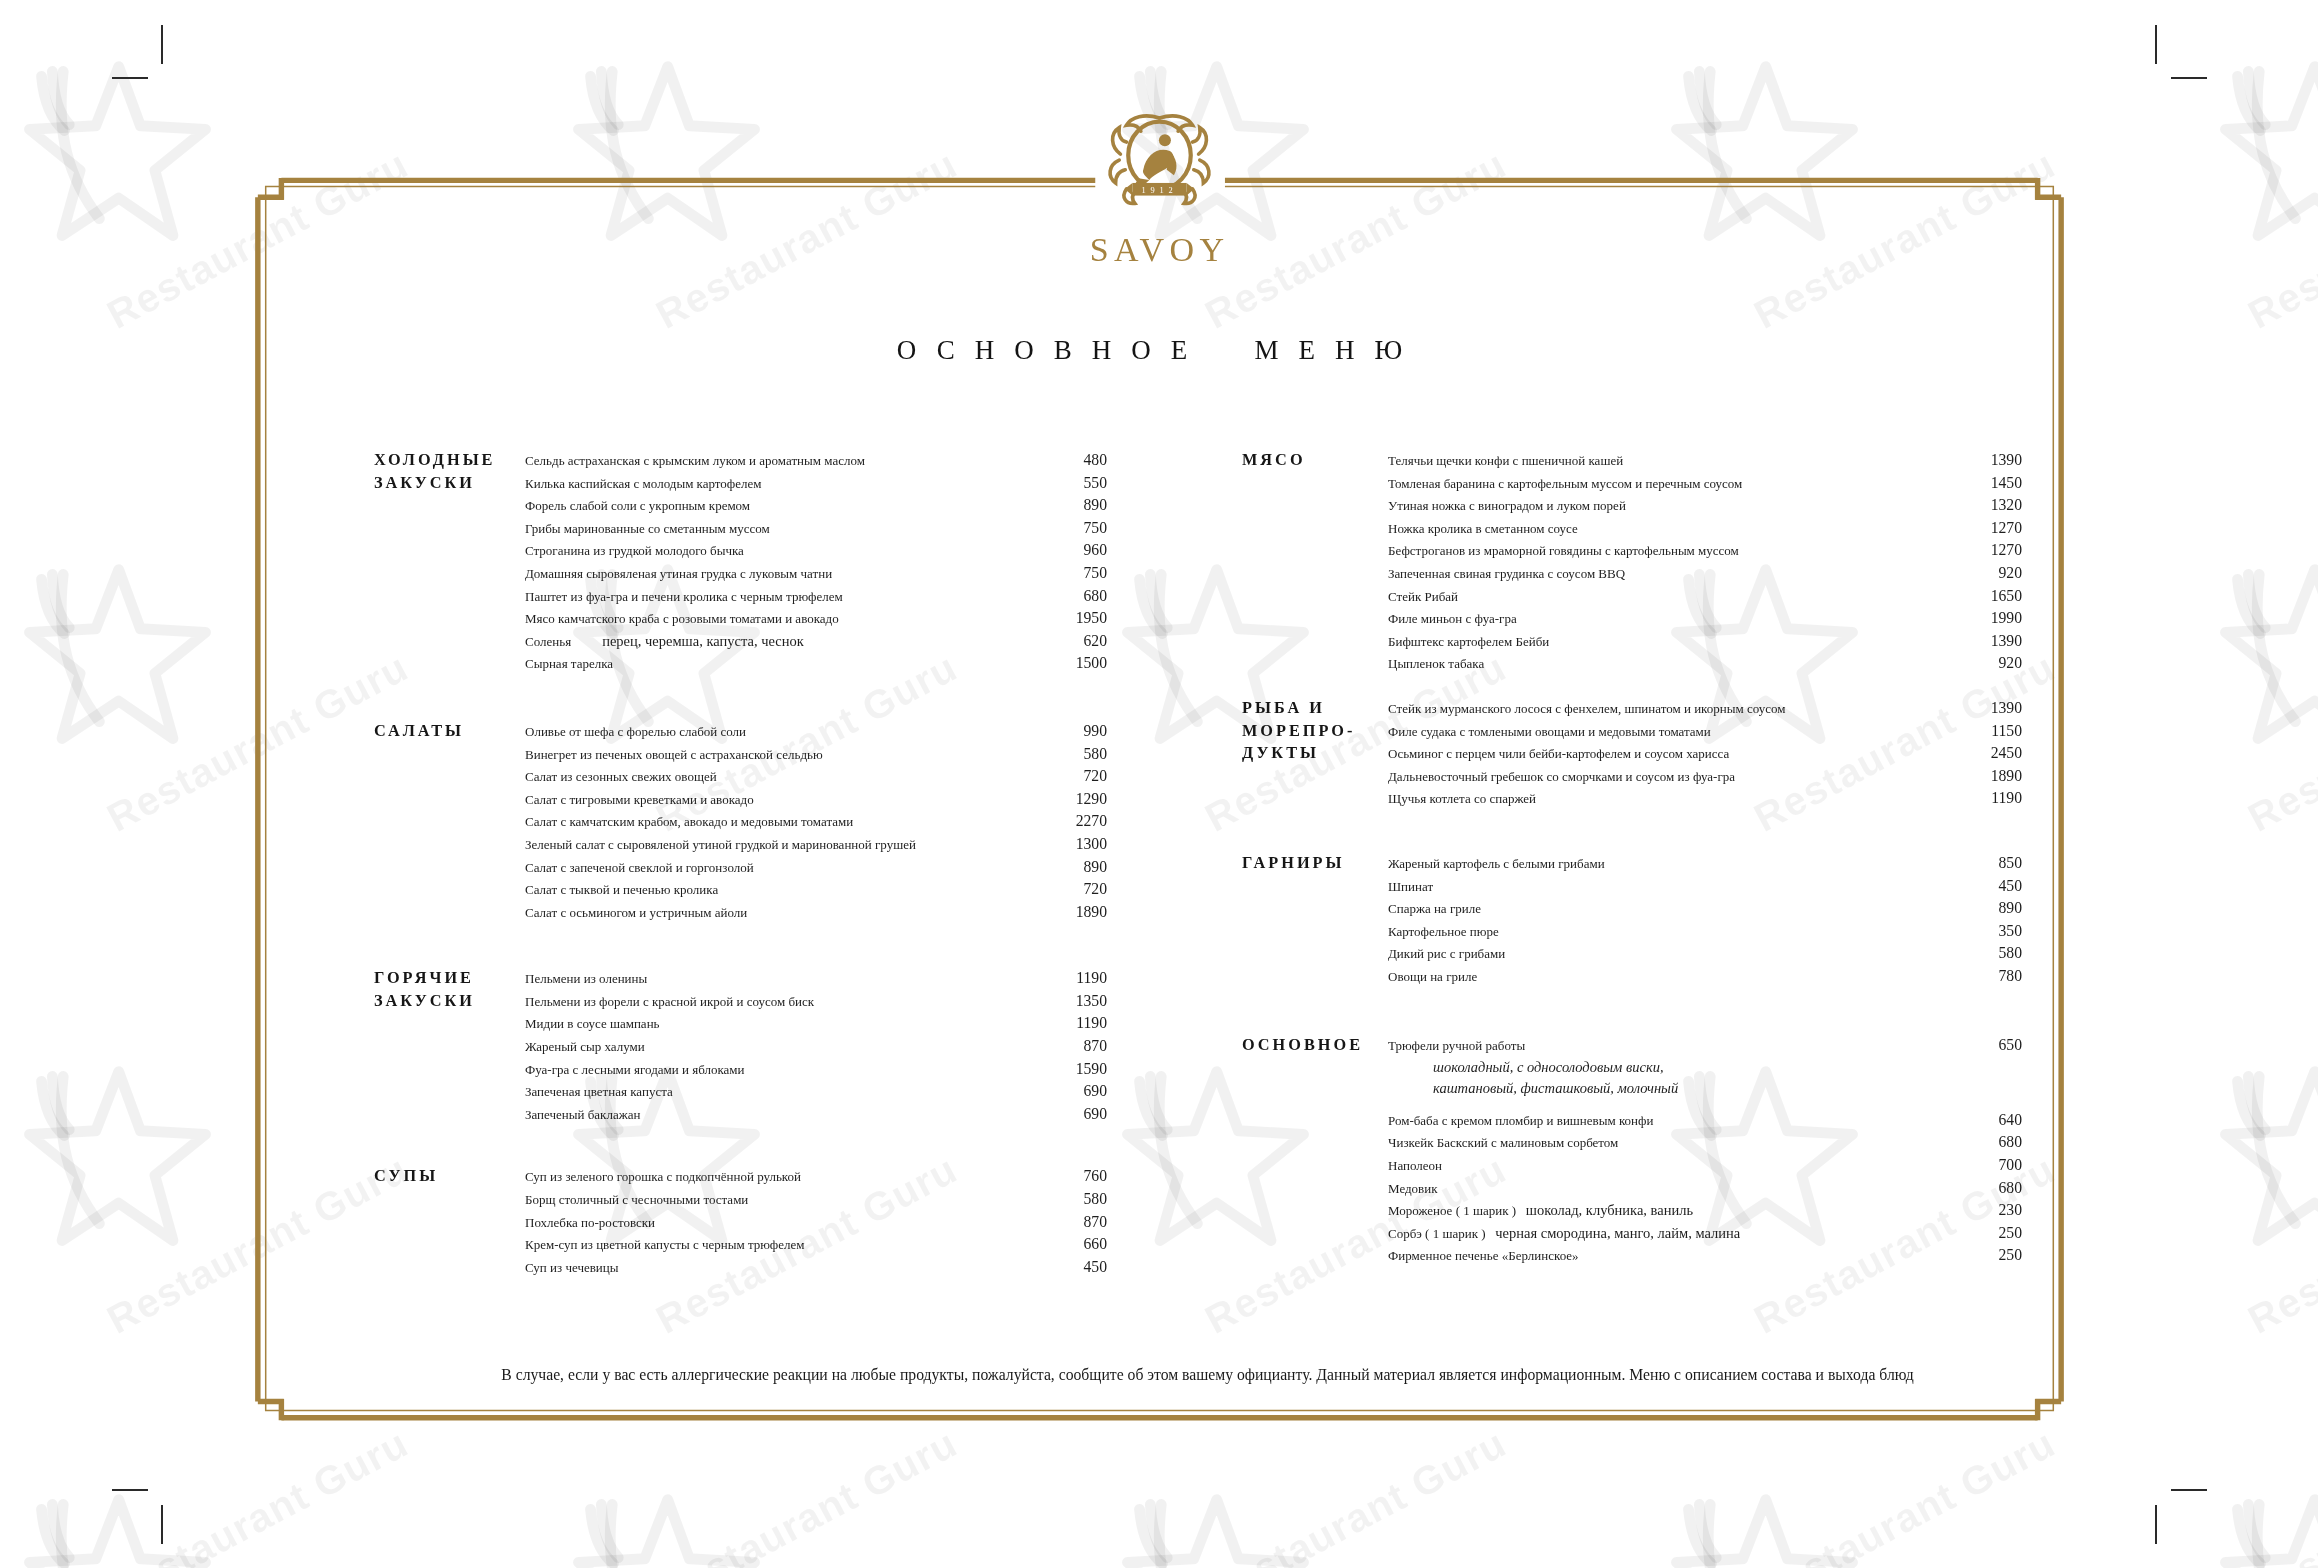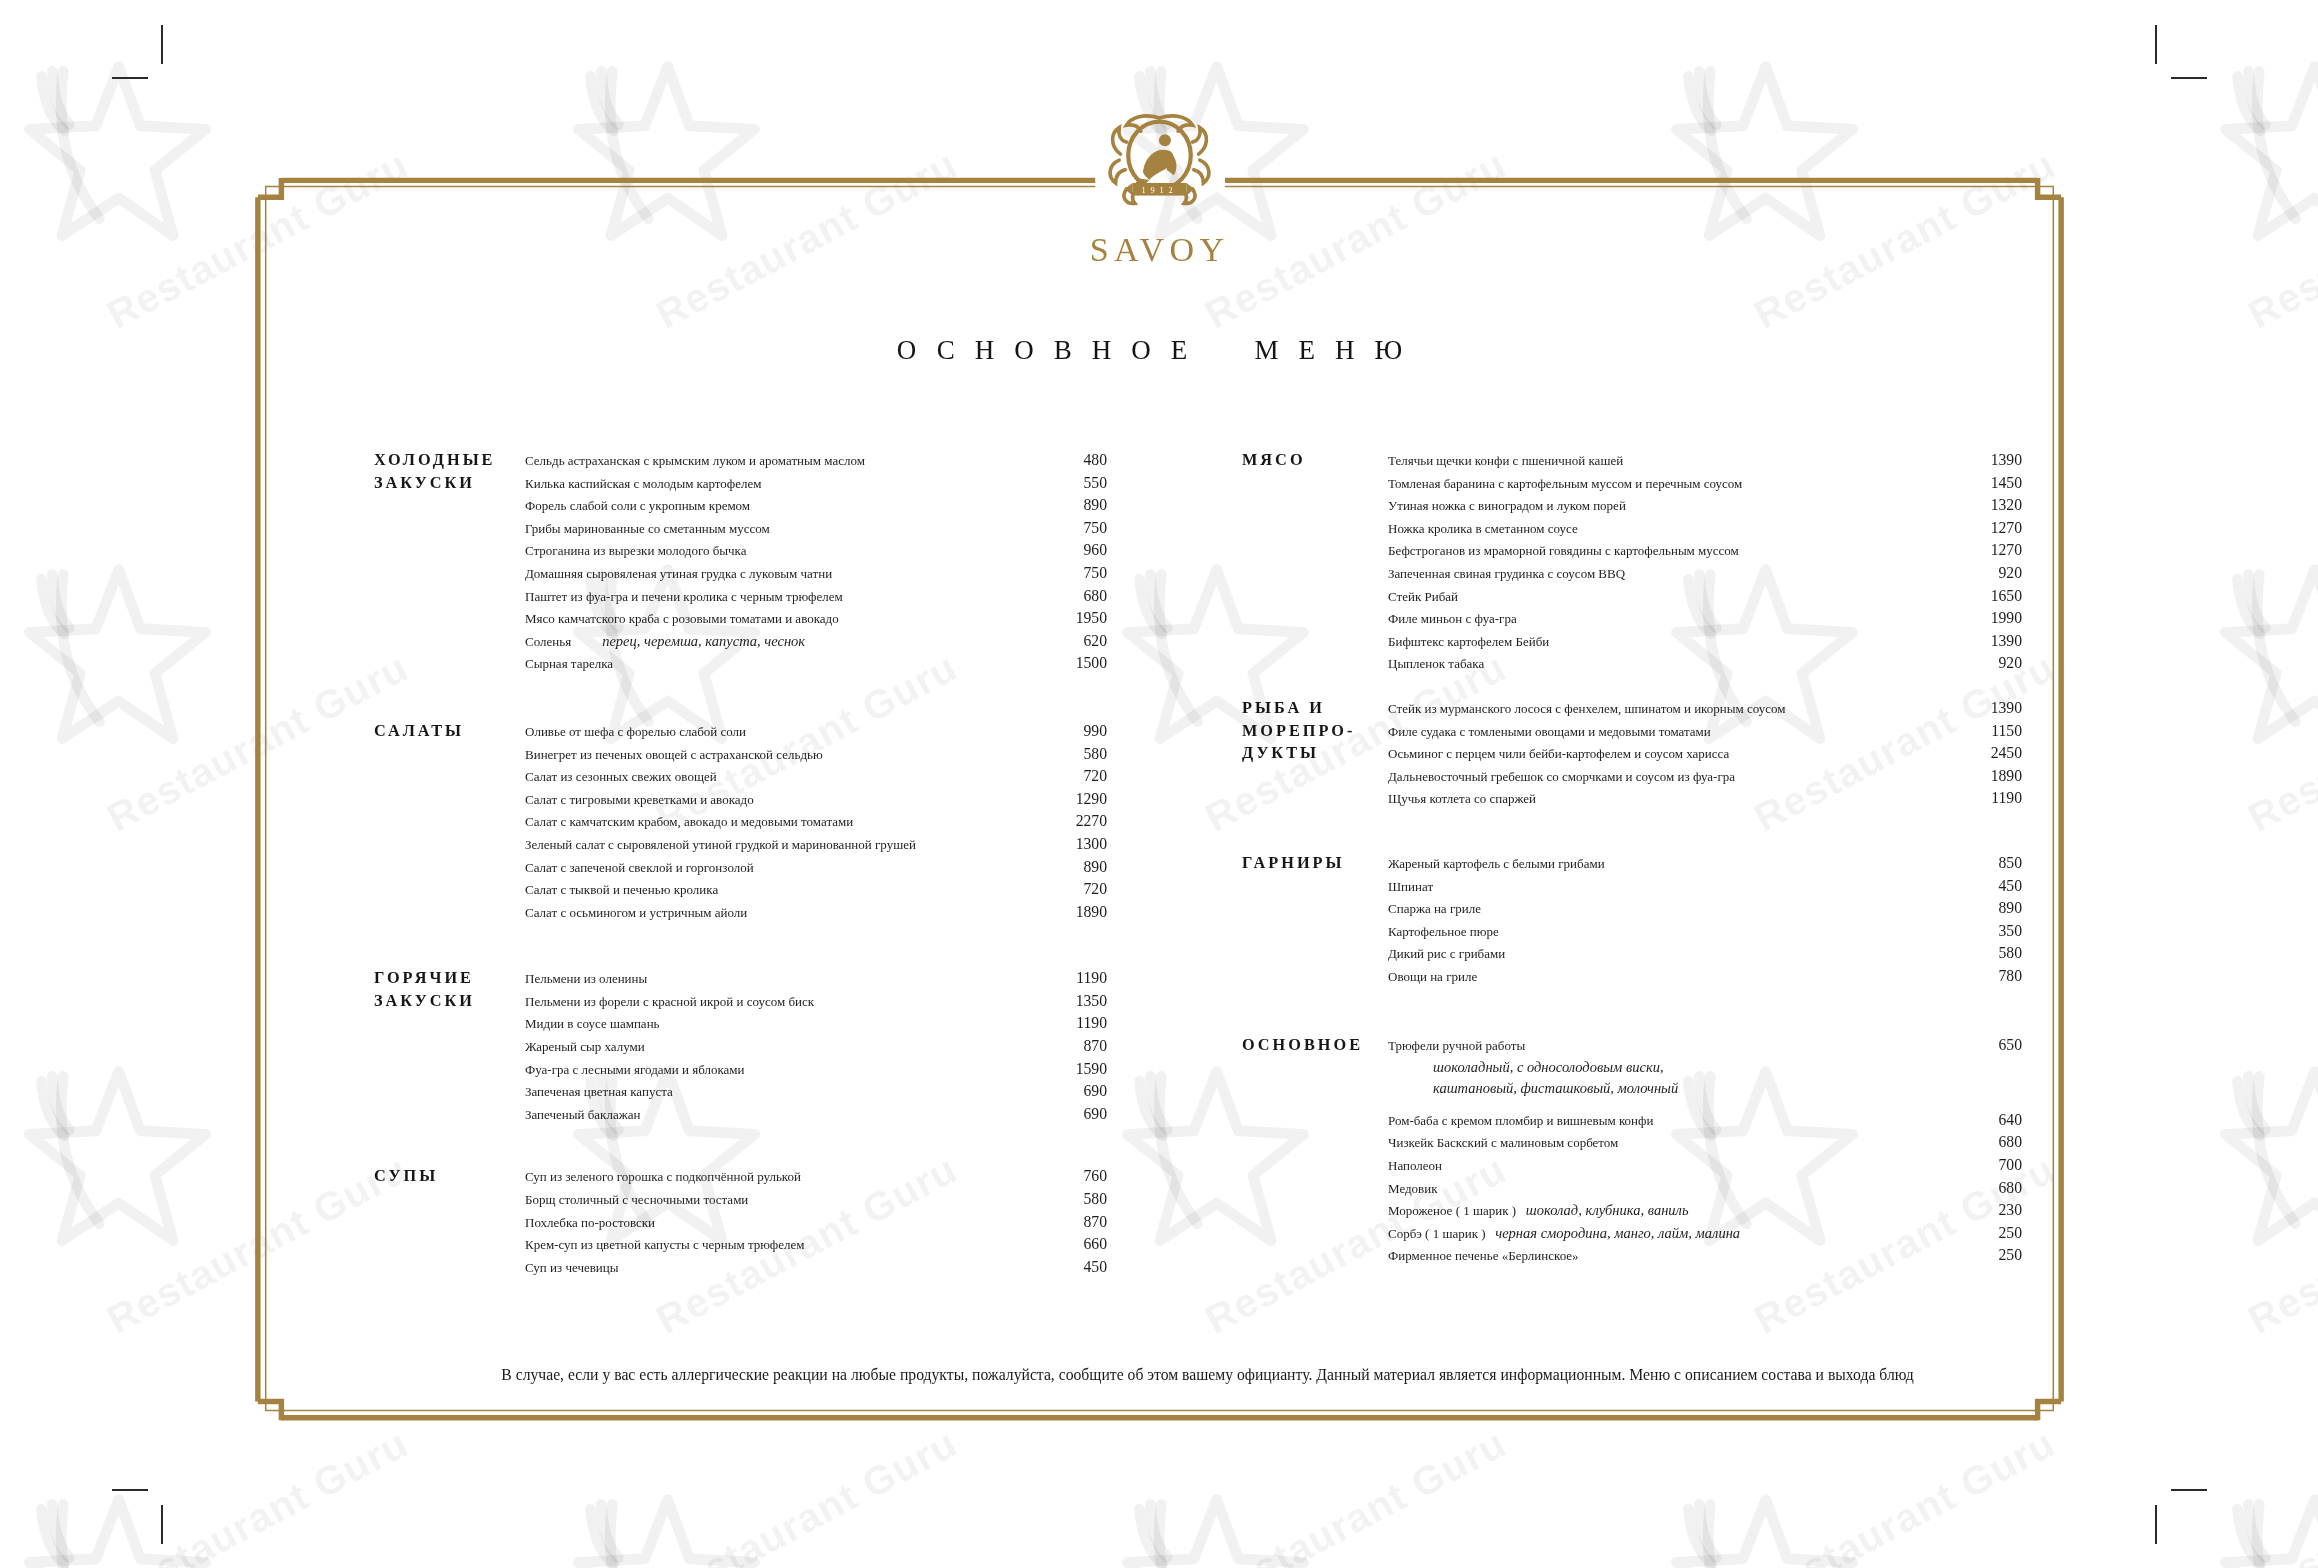--- a/index.html
+++ b/index.html
@@ -46,21 +46,21 @@
   .sec-header-line{
     font-weight:bold;font-size:16.3px;letter-spacing:3px;
     height:22.6px;line-height:22.6px;white-space:nowrap;color:#161616;
   }
   .sec-items{flex:1 1 auto;min-width:0;}
   .item-row{
     display:flex;justify-content:space-between;align-items:baseline;
     height:22.6px;line-height:22.6px;white-space:nowrap;
   }
   .item-name{font-size:13px;}
-  .item-note{font-style:italic;font-size:14.5px;margin-left:9.7px;text-align:right;}
+  .item-note{font-size:14.5px;margin-left:9.7px;text-align:right;}
   .item-note.wide{margin-left:31px;}
   .item-price{font-size:15.7px;padding-left:12px;}
   .sub-line{
     height:21px;line-height:21px;margin-left:45px;
     font-style:italic;font-size:14.5px;white-space:nowrap;
   }
   .sub-spacer{height:9.7px;}
   #section-salads{margin-top:45px;}
   #section-hot-appetizers{margin-top:44px;}
   #section-soups{margin-top:40px;}
@@ -242,21 +242,21 @@
         </div>
         <div class="item-row">
           <div class="item-name-wrap"><span class="item-name">Форель слабой соли с укропным кремом</span></div>
           <span class="item-price">890</span>
         </div>
         <div class="item-row">
           <div class="item-name-wrap"><span class="item-name">Грибы маринованные со сметанным муссом</span></div>
           <span class="item-price">750</span>
         </div>
         <div class="item-row">
-          <div class="item-name-wrap"><span class="item-name">Строганина из вырезки молодого бычка</span></div>
+          <div class="item-name-wrap"><span class="item-name">Строганина из грудкой молодого бычка</span></div>
           <span class="item-price">960</span>
         </div>
         <div class="item-row">
           <div class="item-name-wrap"><span class="item-name">Домашняя сыровяленая утиная грудка с луковым чатни</span></div>
           <span class="item-price">750</span>
         </div>
         <div class="item-row">
           <div class="item-name-wrap"><span class="item-name">Паштет из фуа-гра и печени кролика с черным трюфелем</span></div>
           <span class="item-price">680</span>
         </div>

